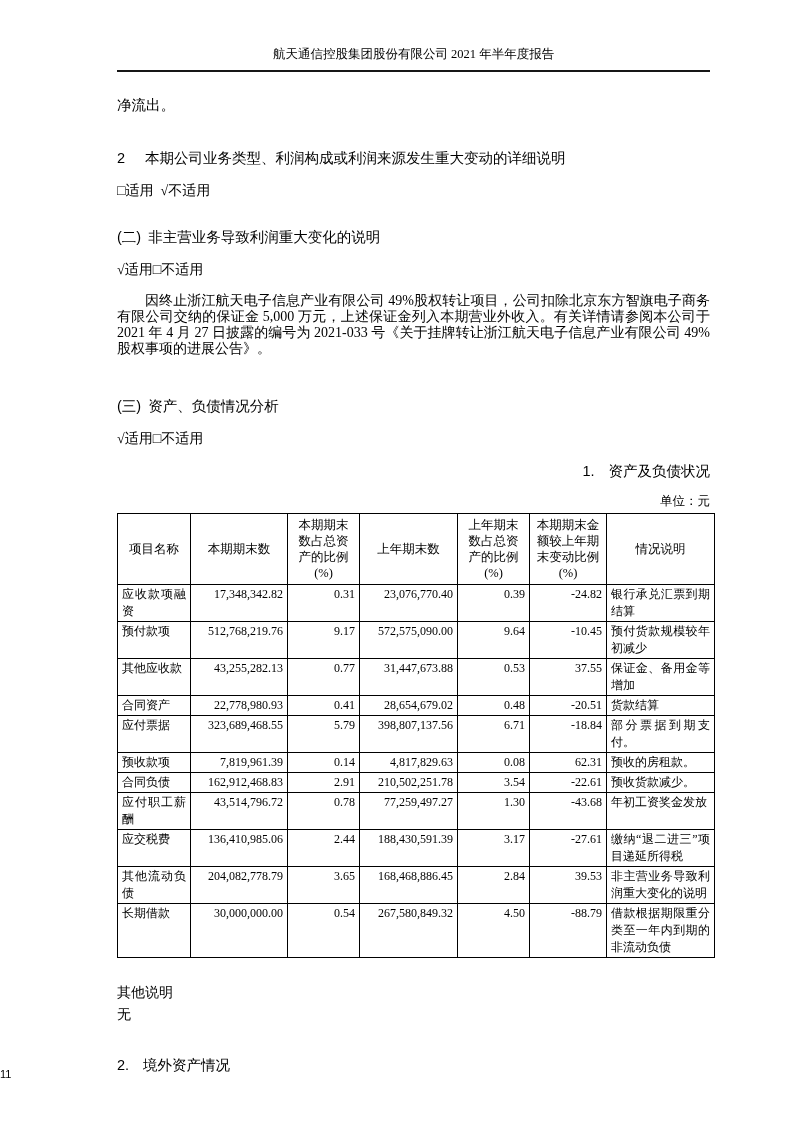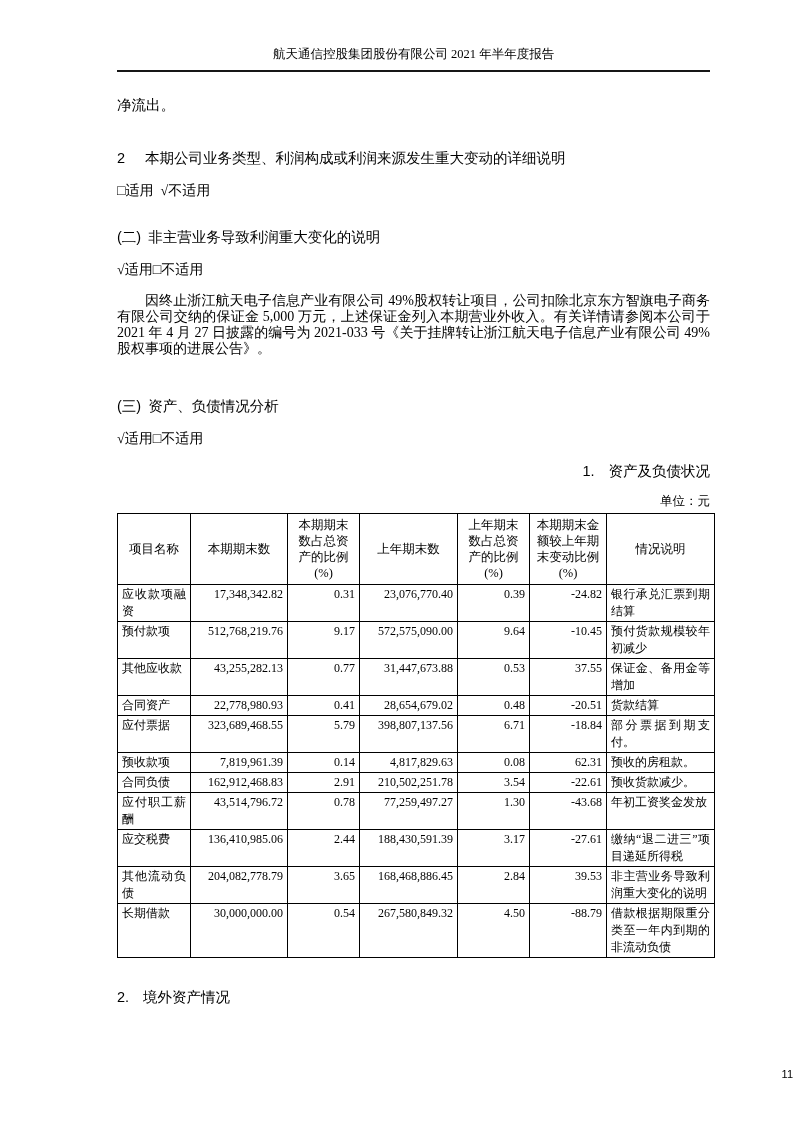--- a/index.html
+++ b/index.html
@@ -64,21 +64,21 @@
     padding:1px 4px;
   }
   td.col-name { text-align:justify; padding:1px 8px 1px 6px; }
   td.col-num  { text-align:right; white-space:nowrap; padding-right:7px; }
   td.col-note { text-align:justify; }
   .other-notes { font-size:14px; margin-top:24px; line-height:22px; }
   .sub2-heading { margin-top:30px; }
   .page-number {
     position:absolute;
     left:0; right:0; top:1068px;
-    text-align:right;
+    text-align:left;
     font-family:"Liberation Sans","DejaVu Sans",sans-serif;
     font-size:11px;
   }
 </style>
 </head>
 <body>
 
 <div class="page">
 
   <div class="doc-header">
@@ -228,20 +228,24 @@
             <td class="col-num">30,000,000.00</td>
             <td class="col-num">0.54</td>
             <td class="col-num">267,580,849.32</td>
             <td class="col-num">4.50</td>
             <td class="col-num">-88.79</td>
             <td class="col-note">借款根据期限重分类至一年内到期的非流动负债</td>
           </tr>
         </tbody>
     </table>
 
+    <div class="other-notes">
+      <div>其他说明</div>
+      <div>无</div>
+    </div>
 
     <p class="heading sub2-heading">
       <span class="sub-num">2.</span><span>境外资产情况</span>
     </p>
 
   </div>
 
   <div class="page-number">11</div>
 
 </div>

